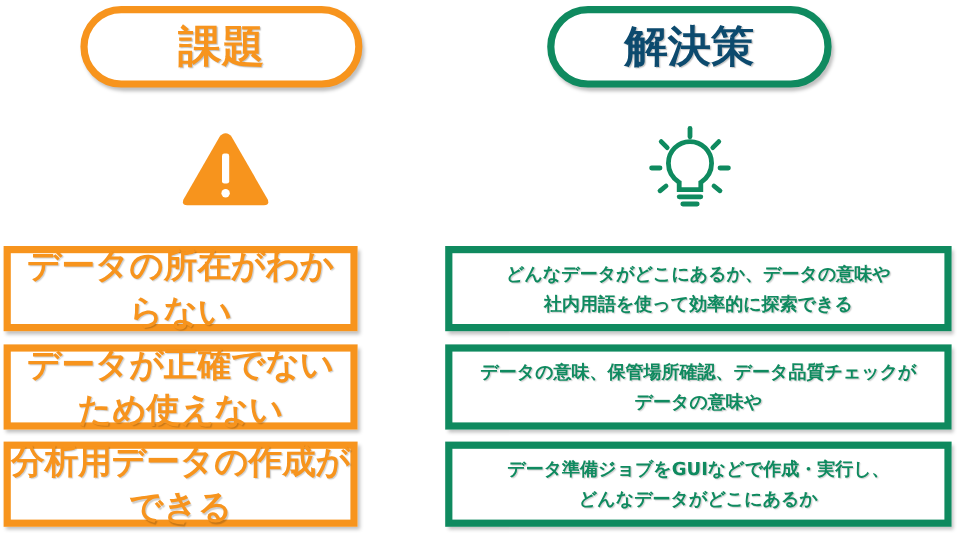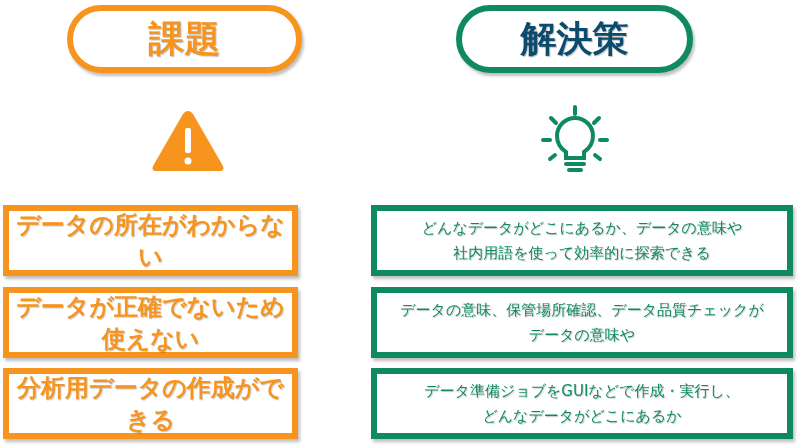--- a/index.html
+++ b/index.html
@@ -19,22 +19,22 @@
   .pill.green { left: 456px; width: 225px; border-color: #0f8a5f; color: #0c4a6e; }
   .icon { position: absolute; }
   .icon.warning { left: 150px; top: 108px; width: 76px; height: 66px; }
   .icon.bulb { left: 537px; top: 104px; width: 76px; height: 76px; }
   .box {
     position: absolute; background: #fff; border-width: 6px; border-style: solid;
     display: flex; align-items: center; justify-content: center; text-align: center;
     box-shadow: 2px 3px 3px rgba(0,0,0,0.25);
     box-sizing: border-box;
   }
-  .box.problem { left: 3px; width: 295px; border-color: #f7941d; color: #f7941d; font-size: 24px; font-weight: bold; text-shadow: 1px 1px 1px rgba(0,0,0,0.2); }
-  .box.solution { left: 371px; width: 422px; border-color: #0f8a5f; color: #0f8a5f; font-size: 15px; font-weight: normal; line-height: 25px; text-shadow: 1px 1px 1px rgba(0,0,0,0.2); }
+  .box.problem { left: 3px; width: 295px; border-color: #f7941d; color: #f7941d; font-size: 28px; font-weight: bold; text-shadow: 1px 1px 1px rgba(0,0,0,0.2); }
+  .box.solution { left: 371px; width: 422px; border-color: #0f8a5f; color: #0f8a5f; font-size: 15px; font-weight: bold; line-height: 25px; text-shadow: 1px 1px 1px rgba(0,0,0,0.2); }
   .r1 { top: 205px; height: 71px; }
   .r2 { top: 287px; height: 71px; }
   .r3 { top: 368px; height: 71px; }
   .sol-text { white-space: pre-line; }
 </style>
 </head>
 <body>
 
 <div class="pill orange">課題</div>
 <div class="pill green">解決策</div>

